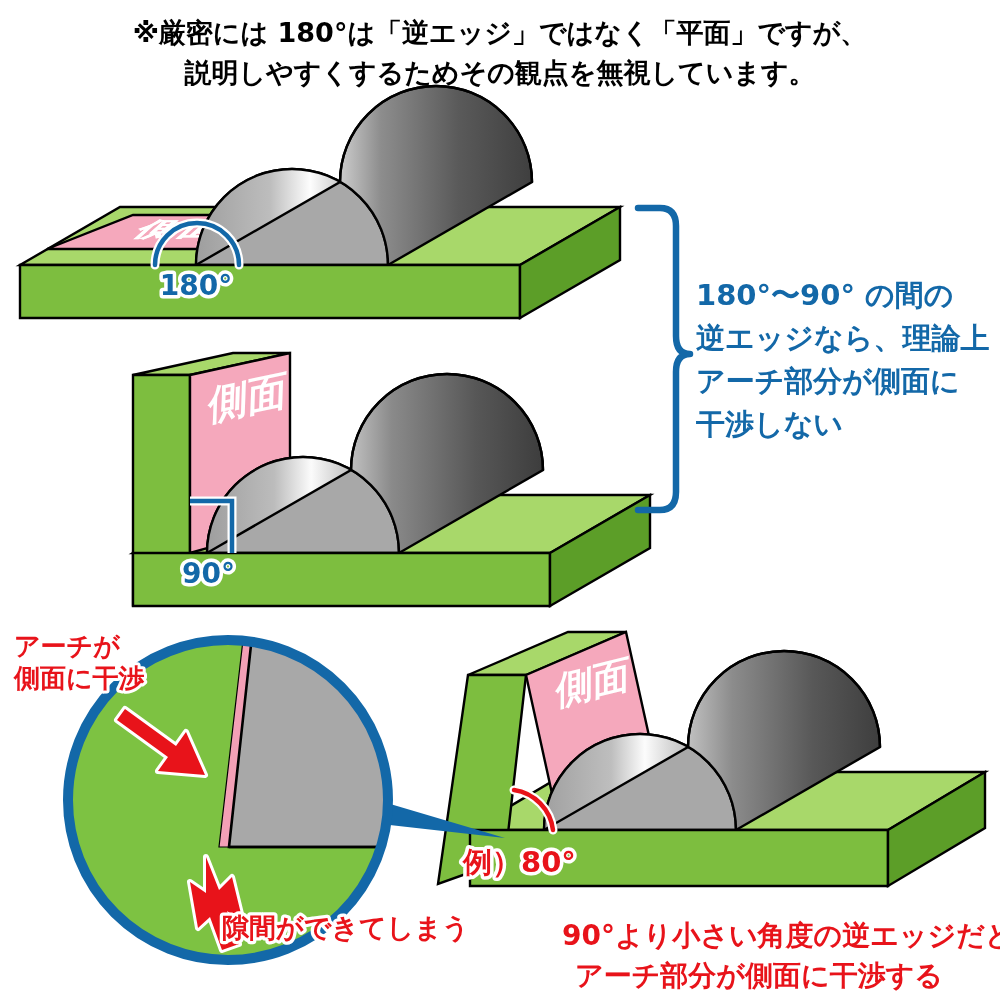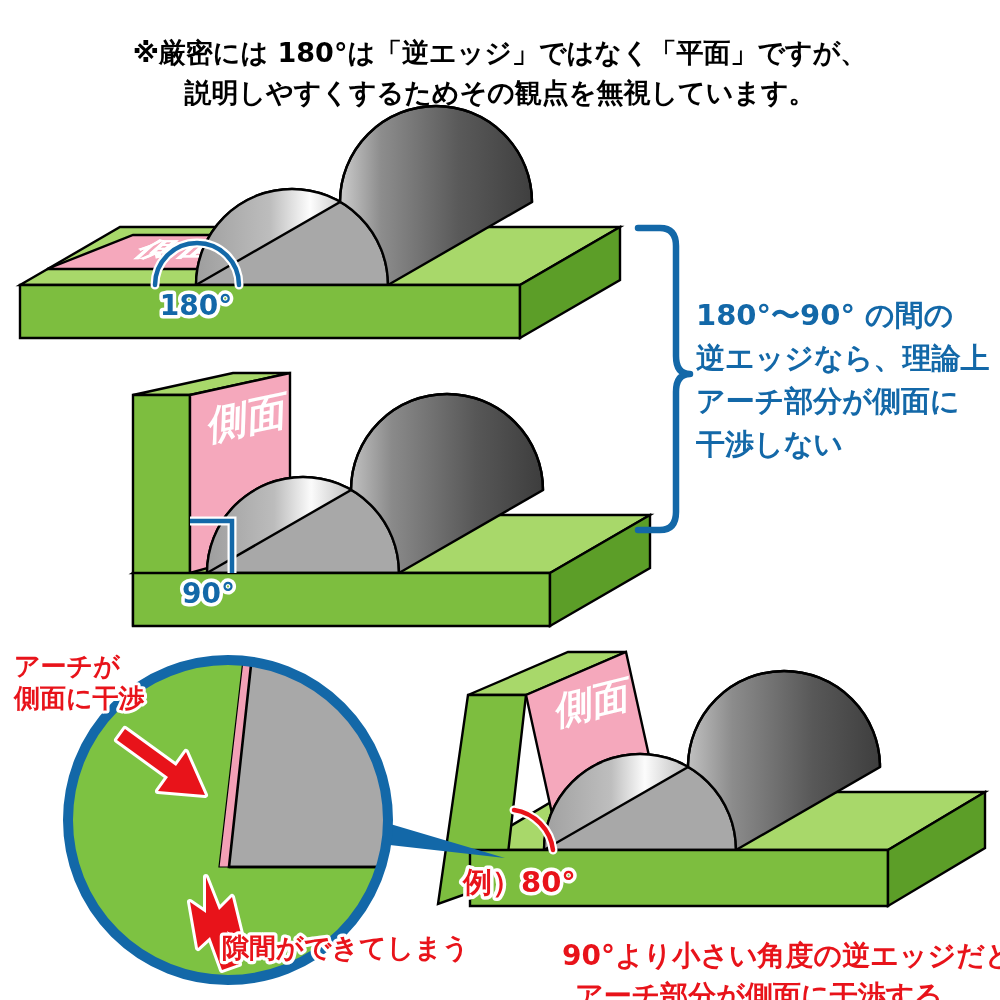--- a/index.html
+++ b/index.html
@@ -2,21 +2,21 @@
 <html lang="ja"><head>
 <meta charset="utf-8">
 <title>逆エッジ角度の解説図</title>
 <style>
   html,body{margin:0;padding:0;background:#ffffff;}
   body{
     width:1000px;height:1000px;
     font-family:"DejaVu Sans","Liberation Sans",sans-serif;
     overflow:hidden;position:relative;
   }
-  #stage{position:absolute;inset:0;width:1000px;height:726px;margin-top:20px;}
+  #stage{position:absolute;inset:0;width:1000px;height:726px;}
   svg{display:block;}
   .nosel{user-select:none;}
 </style>
 </head>
 <body>
 
 <div id="stage">
 <svg width="1000" height="1000" viewBox="0 0 1000 1000" xmlns="http://www.w3.org/2000/svg">
   <defs>
 

